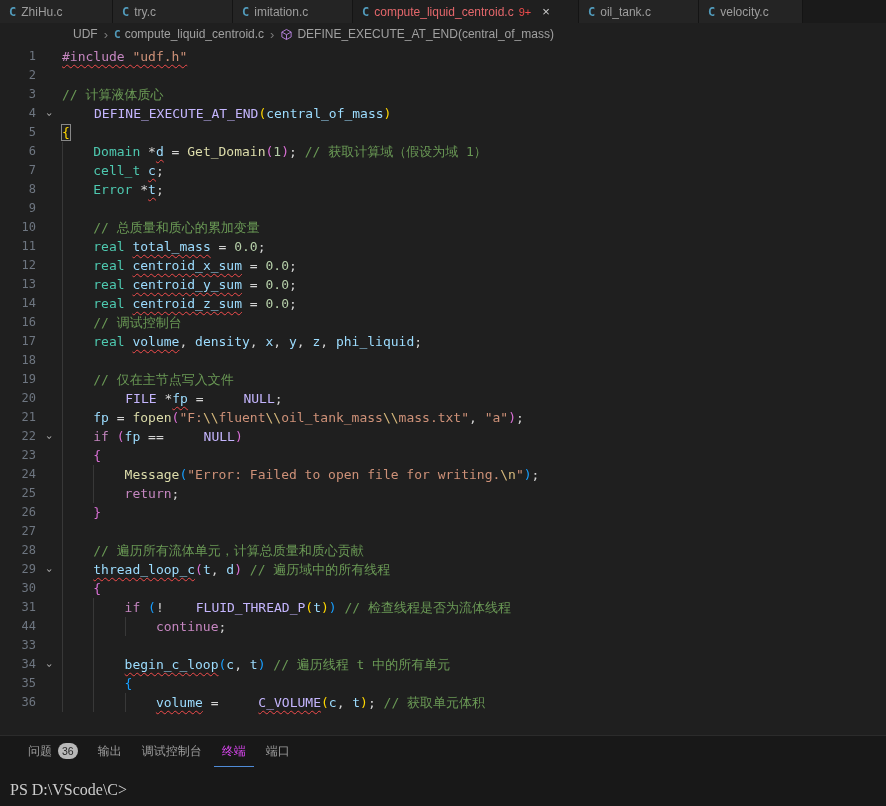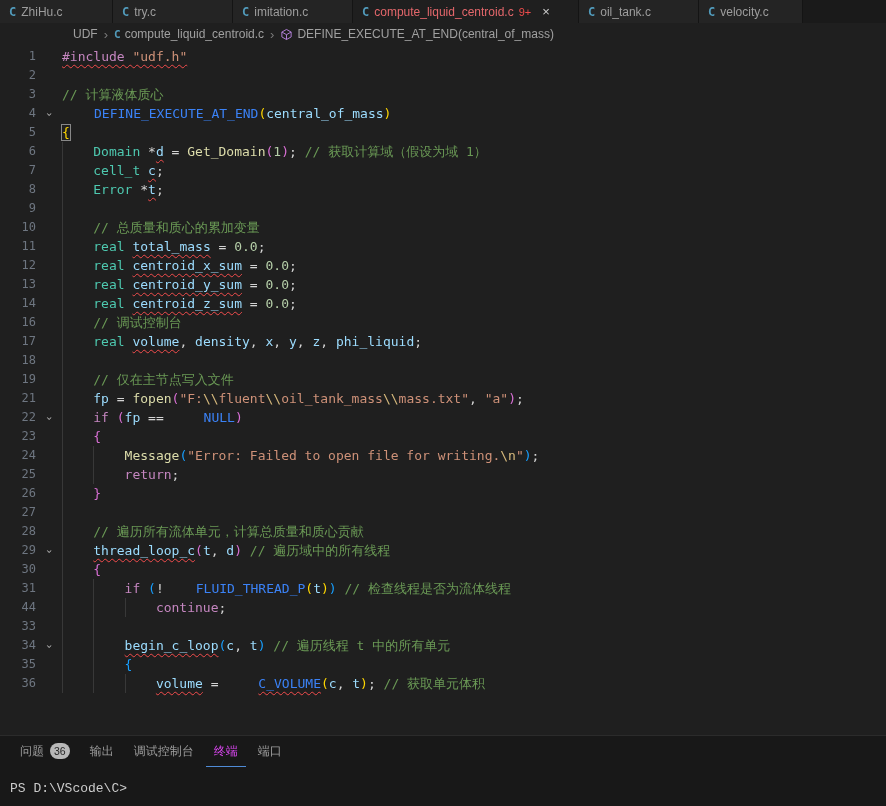--- a/index.html
+++ b/index.html
@@ -31,45 +31,45 @@
     font-family:"DejaVu Sans Mono", monospace; font-size:13px; }
   .line { display:flex; height:19px; line-height:19px; white-space:pre; }
   .ln { width:36px; flex:none; text-align:right; color:#6e7681; font-size:12px; }
   .fold { width:26px; flex:none; text-align:center; color:#c5c5c5; }
   .fold .chev { display:inline-block; transform:rotate(90deg); font-size:10px; }
   .code { flex:1; white-space:pre; color:#d4d4d4; }
   .gd { display:inline-block; width:4ch; height:19px; vertical-align:top;
     border-left:1px solid #383838; }
   .tk.kw  { color:#C586C0; }
   .tk.type{ color:#4EC9B0; }
-  .tk.mac { color:#3b82f6;padding-left:32px; }
+  .tk.mac { color:#c4b5fd;padding-left:32px; }
   .tk.fn  { color:#DCDCAA; }
   .tk.var { color:#9CDCFE; }
   .tk.num { color:#B5CEA8; }
   .tk.str { color:#CE9178; }
   .tk.esc { color:#D7BA7D; }
   .tk.cmt { color:#6A9955; }
   .tk.txt { color:#d4d4d4; }
   .tk.b1 { color:#FFD700; } .tk.b2 { color:#DA70D6; } .tk.b3 { color:#179FFF; }
   .tk.sq { text-decoration:underline wavy #F14C4C 1px; text-underline-offset:3px;
     text-decoration-skip-ink:none; }
   .tk.match { outline:1px solid #888; }
 
   
   .panel { height:71px; background:#181818; border-top:1px solid #2b2b2b; }
   .panel-tabs { height:31px; display:flex; align-items:center; gap:4px;
-    padding-left:12px; font-size:12px; }
+    padding-left:20px; font-size:12px; }
   .ptab { display:flex; align-items:center; gap:6px; color:#9d9d9d; padding:6px 8px;
     cursor:pointer; border-bottom:1px solid transparent; }
   .ptab.active { color:#d946ef; border-bottom:1px solid #4f8bd6; }
   .pbadge { background:#b8b8b8; color:#262626; border-radius:9px; min-width:17px;
     height:16px; display:inline-flex; align-items:center; justify-content:center;
     font-size:10.5px; padding:0 4px; }
-  .terminal { padding:14px 0 0 10px; font-family:Liberation Mono, monospace;
-    font-size:13px; color:#cccccc; }
+  .terminal { padding:14px 0 0 10px; font-family:Liberation Serif, serif;
+    font-size:16px; color:#cccccc; }
 </style>
 </head>
 <body>
 
 <div class="tabbar" id="tabbar">
     <div class="tab" style="width: 113px;">
       <span class="cicon">C</span>
       <span class="tab-label">ZhiHu.c</span>
     </div>
     <div class="tab" style="width: 120px;">
@@ -128,20 +128,21 @@
     <div class="line"><span class="ln">9</span><span class="fold"></span><span class="code"><span class="gd"></span></span></div>
     <div class="line"><span class="ln">10</span><span class="fold"></span><span class="code"><span class="gd"></span><span class="tk cmt">// 总质量和质心的累加变量</span></span></div>
     <div class="line"><span class="ln">11</span><span class="fold"></span><span class="code"><span class="gd"></span><span class="tk type">real</span><span class="tk txt"> </span><span class="tk var sq">total_mass</span><span class="tk txt"> = </span><span class="tk num">0.0</span><span class="tk txt">;</span></span></div>
     <div class="line"><span class="ln">12</span><span class="fold"></span><span class="code"><span class="gd"></span><span class="tk type">real</span><span class="tk txt"> </span><span class="tk var sq">centroid_x_sum</span><span class="tk txt"> = </span><span class="tk num">0.0</span><span class="tk txt">;</span></span></div>
     <div class="line"><span class="ln">13</span><span class="fold"></span><span class="code"><span class="gd"></span><span class="tk type">real</span><span class="tk txt"> </span><span class="tk var sq">centroid_y_sum</span><span class="tk txt"> = </span><span class="tk num">0.0</span><span class="tk txt">;</span></span></div>
     <div class="line"><span class="ln">14</span><span class="fold"></span><span class="code"><span class="gd"></span><span class="tk type">real</span><span class="tk txt"> </span><span class="tk var sq">centroid_z_sum</span><span class="tk txt"> = </span><span class="tk num">0.0</span><span class="tk txt">;</span></span></div>
     <div class="line"><span class="ln">16</span><span class="fold"></span><span class="code"><span class="gd"></span><span class="tk cmt">// 调试控制台</span></span></div>
     <div class="line"><span class="ln">17</span><span class="fold"></span><span class="code"><span class="gd"></span><span class="tk type">real</span><span class="tk txt"> </span><span class="tk var sq">volume</span><span class="tk txt">, </span><span class="tk var">density</span><span class="tk txt">, </span><span class="tk var">x</span><span class="tk txt">, </span><span class="tk var">y</span><span class="tk txt">, </span><span class="tk var">z</span><span class="tk txt">, </span><span class="tk var">phi_liquid</span><span class="tk txt">;</span></span></div>
     <div class="line"><span class="ln">18</span><span class="fold"></span><span class="code"><span class="gd"></span></span></div>
     <div class="line"><span class="ln">19</span><span class="fold"></span><span class="code"><span class="gd"></span><span class="tk cmt">// 仅在主节点写入文件</span></span></div>
+    <div class="line"><span class="ln">20</span><span class="fold"></span><span class="code"><span class="gd"></span><span class="tk mac">FILE</span><span class="tk txt"> *</span><span class="tk var sq">fp</span><span class="tk txt"> = </span><span class="tk mac">NULL</span><span class="tk txt">;</span></span></div>
     <div class="line"><span class="ln">21</span><span class="fold"></span><span class="code"><span class="gd"></span><span class="tk var">fp</span><span class="tk txt"> = </span><span class="tk fn">fopen</span><span class="tk b2">(</span><span class="tk str">"F:</span><span class="tk esc">\\</span><span class="tk str">fluent</span><span class="tk esc">\\</span><span class="tk str">oil_tank_mass</span><span class="tk esc">\\</span><span class="tk str">mass.txt"</span><span class="tk txt">, </span><span class="tk str">"a"</span><span class="tk b2">)</span><span class="tk txt">;</span></span></div>
     <div class="line"><span class="ln">22</span><span class="fold"><span class="chev">›</span></span><span class="code"><span class="gd"></span><span class="tk kw">if</span><span class="tk txt"> </span><span class="tk b2">(</span><span class="tk var">fp</span><span class="tk txt"> == </span><span class="tk mac">NULL</span><span class="tk b2">)</span></span></div>
     <div class="line"><span class="ln">23</span><span class="fold"></span><span class="code"><span class="gd"></span><span class="tk b2">{</span></span></div>
     <div class="line"><span class="ln">24</span><span class="fold"></span><span class="code"><span class="gd"></span><span class="gd"></span><span class="tk fn">Message</span><span class="tk b3">(</span><span class="tk str">"Error: Failed to open file for writing.</span><span class="tk esc">\n</span><span class="tk str">"</span><span class="tk b3">)</span><span class="tk txt">;</span></span></div>
     <div class="line"><span class="ln">25</span><span class="fold"></span><span class="code"><span class="gd"></span><span class="gd"></span><span class="tk kw">return</span><span class="tk txt">;</span></span></div>
     <div class="line"><span class="ln">26</span><span class="fold"></span><span class="code"><span class="gd"></span><span class="tk b2">}</span></span></div>
     <div class="line"><span class="ln">27</span><span class="fold"></span><span class="code"><span class="gd"></span></span></div>
     <div class="line"><span class="ln">28</span><span class="fold"></span><span class="code"><span class="gd"></span><span class="tk cmt">// 遍历所有流体单元，计算总质量和质心贡献</span></span></div>
     <div class="line"><span class="ln">29</span><span class="fold"><span class="chev">›</span></span><span class="code"><span class="gd"></span><span class="tk var sq">thread_loop_c</span><span class="tk b2">(</span><span class="tk var">t</span><span class="tk txt">, </span><span class="tk var">d</span><span class="tk b2">)</span><span class="tk txt"> </span><span class="tk cmt">// 遍历域中的所有线程</span></span></div>
     <div class="line"><span class="ln">30</span><span class="fold"></span><span class="code"><span class="gd"></span><span class="tk b2">{</span></span></div>

